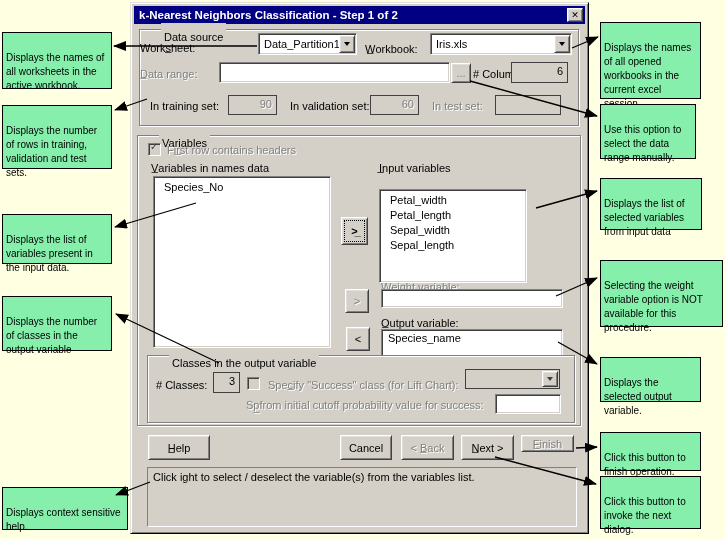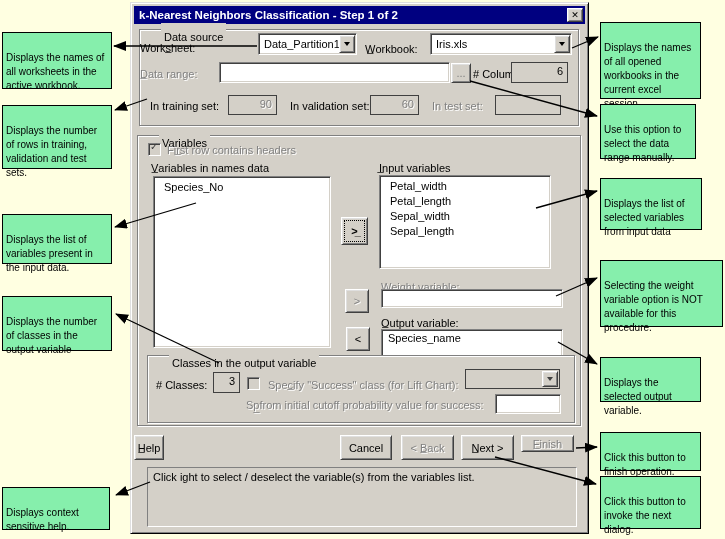--- a/index.html
+++ b/index.html
@@ -53,21 +53,21 @@
 </style>
 </head>
 <body>
 
 <div class="page">
 
   <div class="callout" style="left:2px;top:32px;width:110px;height:57px">Displays the names of all worksheets in the active workbook.</div>
   <div class="callout" style="left:2px;top:105px;width:110px;height:64px">Displays the number of rows in training, validation and test sets.</div>
   <div class="callout" style="left:2px;top:214px;width:110px;height:50px">Displays the list of variables present in the input data.</div>
   <div class="callout" style="left:2px;top:296px;width:110px;height:55px">Displays the number of classes in the output variable</div>
-  <div class="callout" style="left:2px;top:487px;width:108px;height:43px">Displays context sensitive help.</div>
+  <div class="callout" style="left:2px;top:487px;width:126px;height:43px">Displays context sensitive help.</div>
 
   <div class="callout" style="left:600px;top:22px;width:101px;height:77px">Displays the names of all opened workbooks in the current excel session.</div>
   <div class="callout" style="left:600px;top:104px;width:96px;height:55px">Use this option to select the data range manually.</div>
   <div class="callout" style="left:600px;top:178px;width:102px;height:52px">Displays the list of selected variables from input data</div>
   <div class="callout" style="left:600px;top:260px;width:123px;height:67px">Selecting the weight variable option is NOT available for this procedure.</div>
   <div class="callout" style="left:600px;top:357px;width:101px;height:45px">Displays the selected output variable.</div>
   <div class="callout" style="left:600px;top:432px;width:101px;height:39px">Click this button to finish operation.</div>
   <div class="callout" style="left:600px;top:476px;width:101px;height:53px">Click this button to invoke the next dialog.</div>
 
   <div class="dialog">
@@ -123,21 +123,21 @@
       <span class="check">✓</span>
     </span>
     <span class="lbl gray" style="left:36px;top:141px">Fir̲st row contains headers</span>
 
     <span class="lbl" style="left:20px;top:159px">V̲ariables in names data</span>
     <div class="listbox" style="left:22px;top:173px;width:178px;height:172px">
       <div class="li">Species_No</div>
     </div>
 
     <span class="lbl" style="left:248px;top:159px">I̲nput variables</span>
-    <div class="listbox" style="left:248px;top:172px;width:172px;height:94px">
+    <div class="listbox" style="left:248px;top:186px;width:148px;height:94px">
       <div class="li">Petal_width</div>
       <div class="li">Petal_length</div>
       <div class="li">Sepal_width</div>
       <div class="li">Sepal_length</div>
     </div>
 
     <div class="pushbtn btnface focusdot" style="left:210px;top:214px;width:27px;height:28px">&gt;̲</div>
     <div class="pushbtn btnface disabled" style="left:214px;top:286px;width:24px;height:24px">&gt;</div>
     <div class="pushbtn btnface" style="left:215px;top:324px;width:24px;height:24px">&lt;</div>
 
@@ -155,21 +155,21 @@
     <span class="checkbox" style="left:116px;top:374px"></span>
     <span class="lbl gray" style="left:137px;top:376px">Spec̲ify "Success" class (for Lift Chart):</span>
     <div class="disp combo" style="left:334px;top:366px;width:95px;height:20px">
       <span class="ddbtn btnface">
         <span class="tri dim"></span>
       </span>
     </div>
     <span class="lbl gray" style="left:115px;top:396px">Sp̲from initial cutoff probability value for success:</span>
     <div class="edit" style="left:364px;top:391px;width:66px;height:20px"></div>
 
-    <div class="pushbtn btnface" style="left:3px;top:432px;width:30px;height:25px">H̲elp</div>
+    <div class="pushbtn btnface" style="left:17px;top:432px;width:62px;height:25px">H̲elp</div>
     <div class="pushbtn btnface" style="left:209px;top:432px;width:52px;height:25px">Cancel</div>
     <div class="pushbtn btnface disabled" style="left:270px;top:432px;width:53px;height:25px">&lt; B̲ack</div>
     <div class="pushbtn btnface" style="left:330px;top:432px;width:53px;height:25px">N̲ext &gt;</div>
     <div class="pushbtn btnface disabled" style="left:390px;top:432px;width:53px;height:17px">F̲inish</div>
 
     <div class="status" style="left:16px;top:464px;width:430px;height:60px">Click ight to select / deselect the variable(s) from the variables list.</div>
   </div>
 
   <svg class="svglayer" width="725" height="539" viewBox="0 0 725 539">
     <defs>

